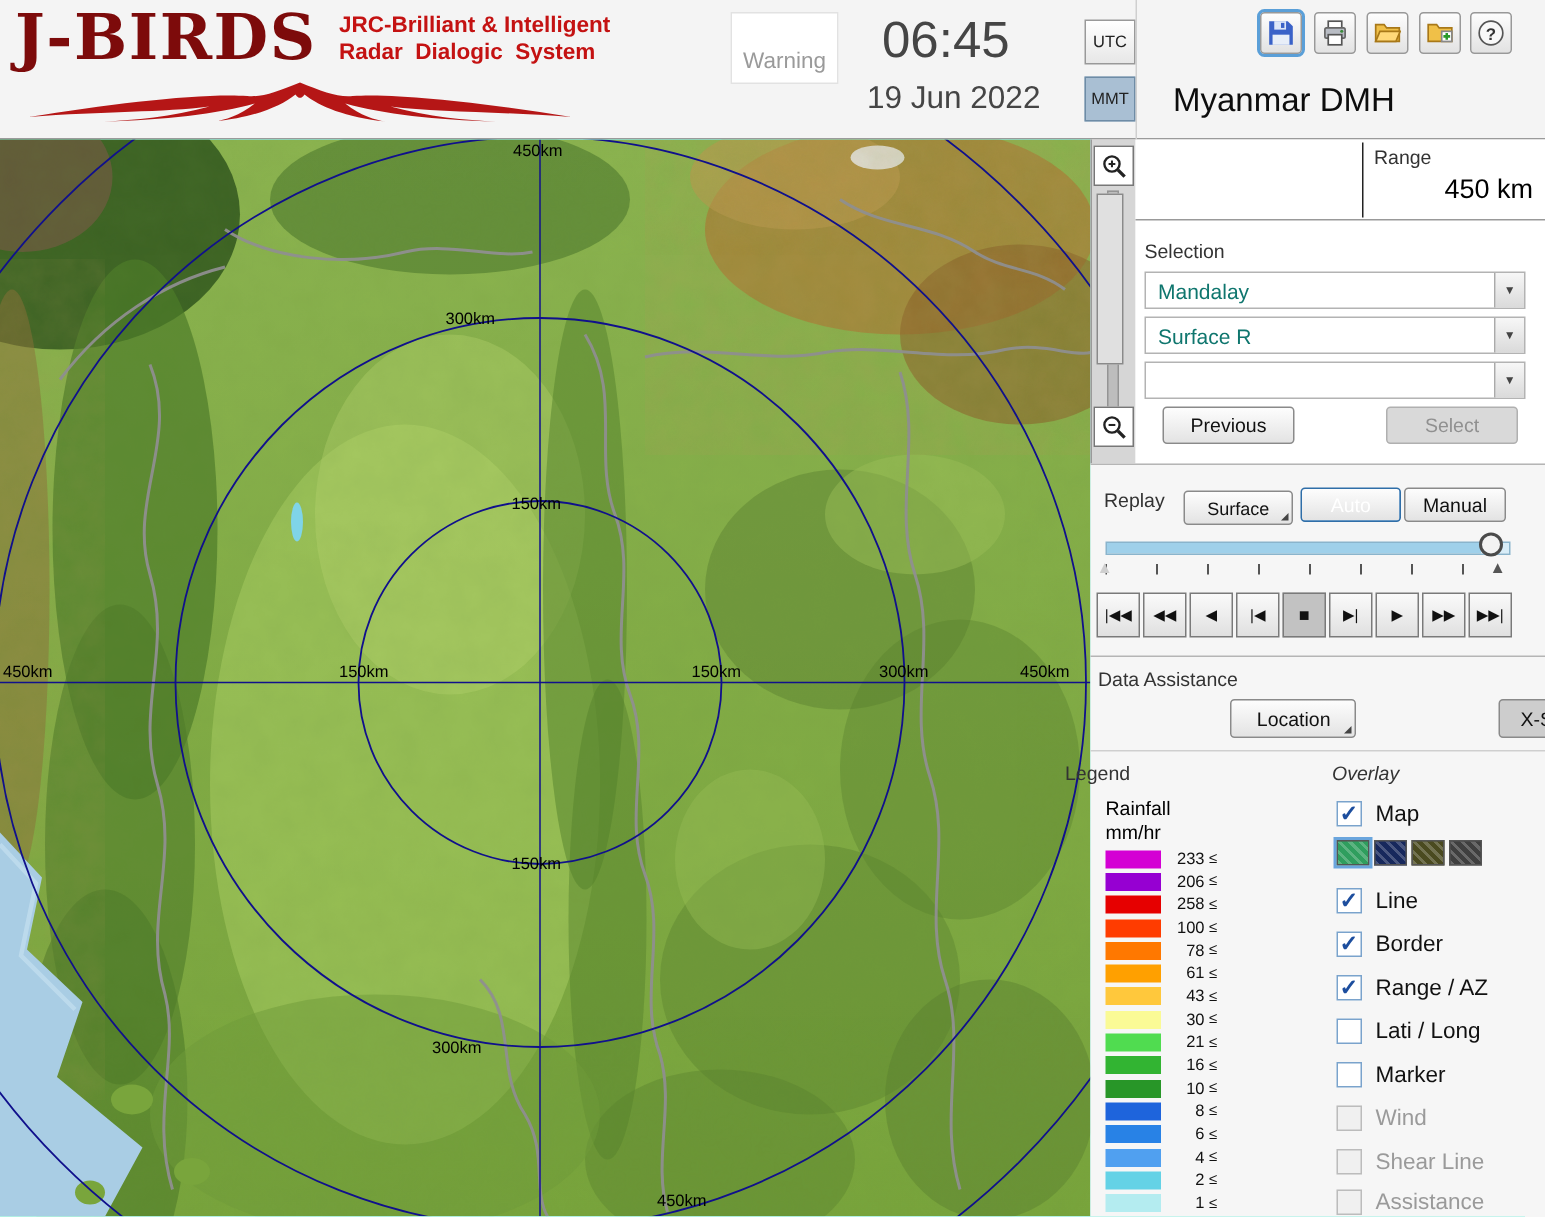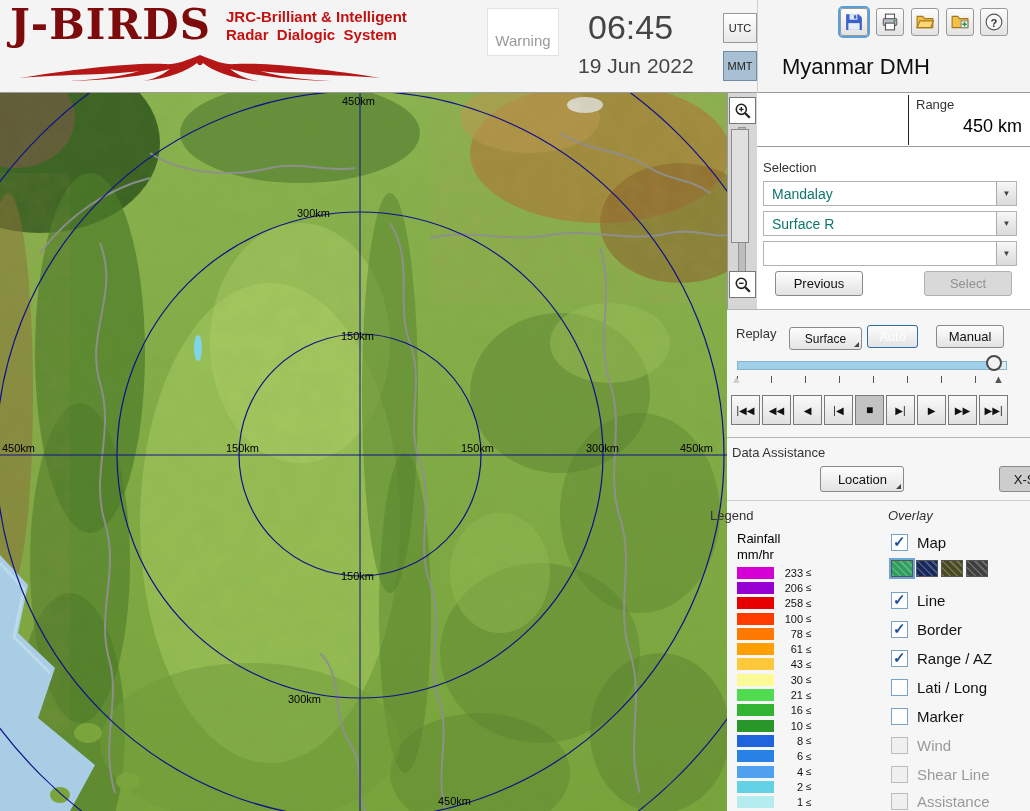--- a/index.html
+++ b/index.html
@@ -271,21 +271,21 @@
     <span class="ddbtn">▼</span>
   </div>
   <button class="btn" style="left:775px;top:271px;width:88px;height:25px;">Previous</button>
   <button class="btn disabled" style="left:924px;top:271px;width:88px;height:25px;">Select</button>
 
   <div class="sep" style="top:309px;"></div>
 
   
   <div class="small-label" style="left:736px;top:326px;">Replay</div>
   <button class="btn cornermark" style="left:789px;top:325px;width:73px;height:23px;font-size:12px;">Surface</button>
-  <button class="btn primary" style="left: 867px; top: 325px; width: 51px; height: 23px; background-color: rgb(85, 152, 216);">Auto</button>
+  <button class="btn primary" style="left: 867px; top: 325px; width: 67px; height: 23px; background-color: rgb(85, 152, 216);">Auto</button>
   <button class="btn" style="left:936px;top:325px;width:68px;height:23px;">Manual</button>
 
   <div class="tl-track"></div>
   <div class="tl-ticks"></div>
   <span class="tl-tri" style="left:731px;top:374px;color:#cfcfcf;">▲</span>
   <span class="tl-tri" style="left:993px;top:374px;color:#555;">▲</span>
   <div class="tl-thumb"></div>
 
   <button class="tbtn" style="left:731px;">|◀◀</button>
   <button class="tbtn" style="left:762px;">◀◀</button>

